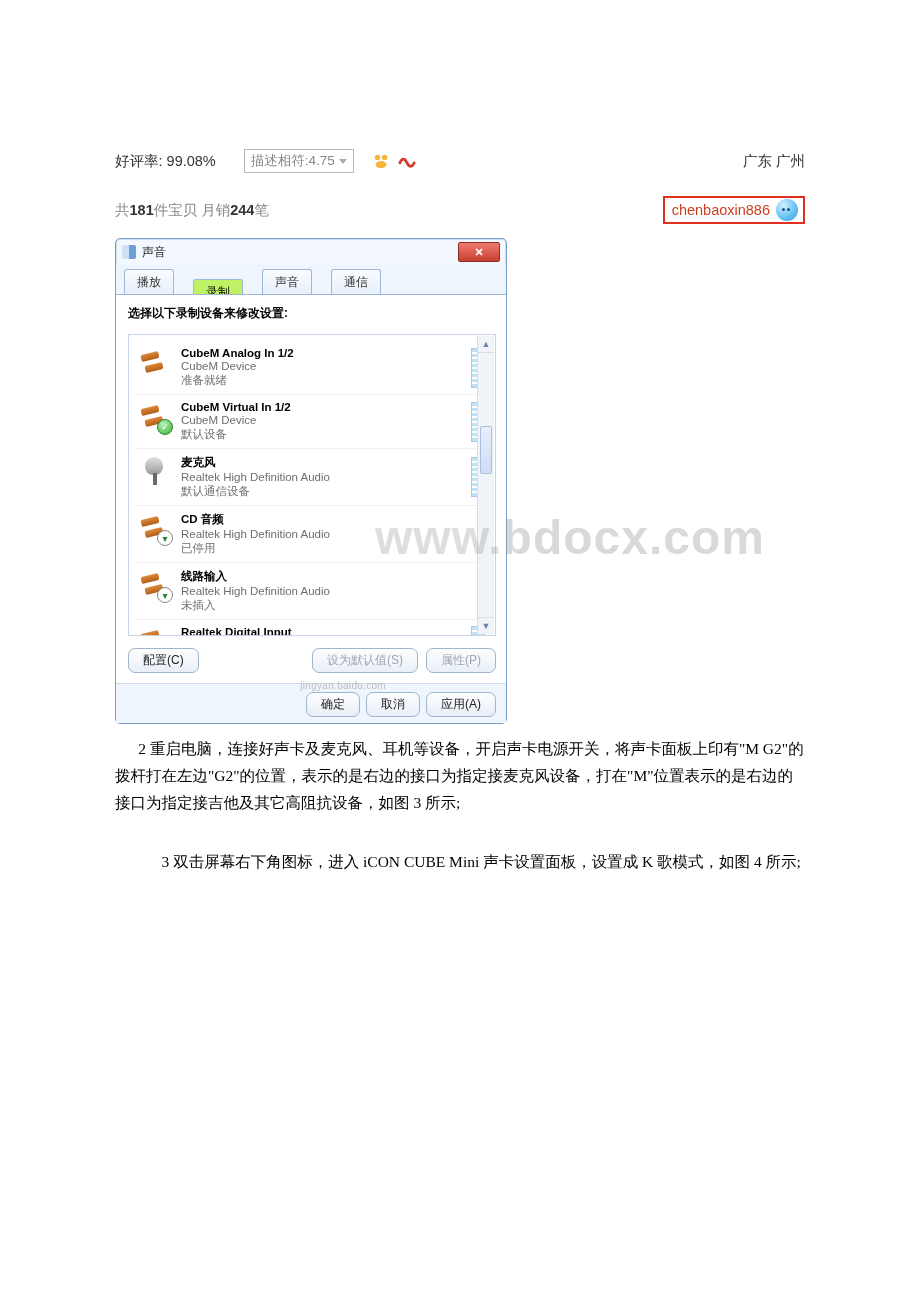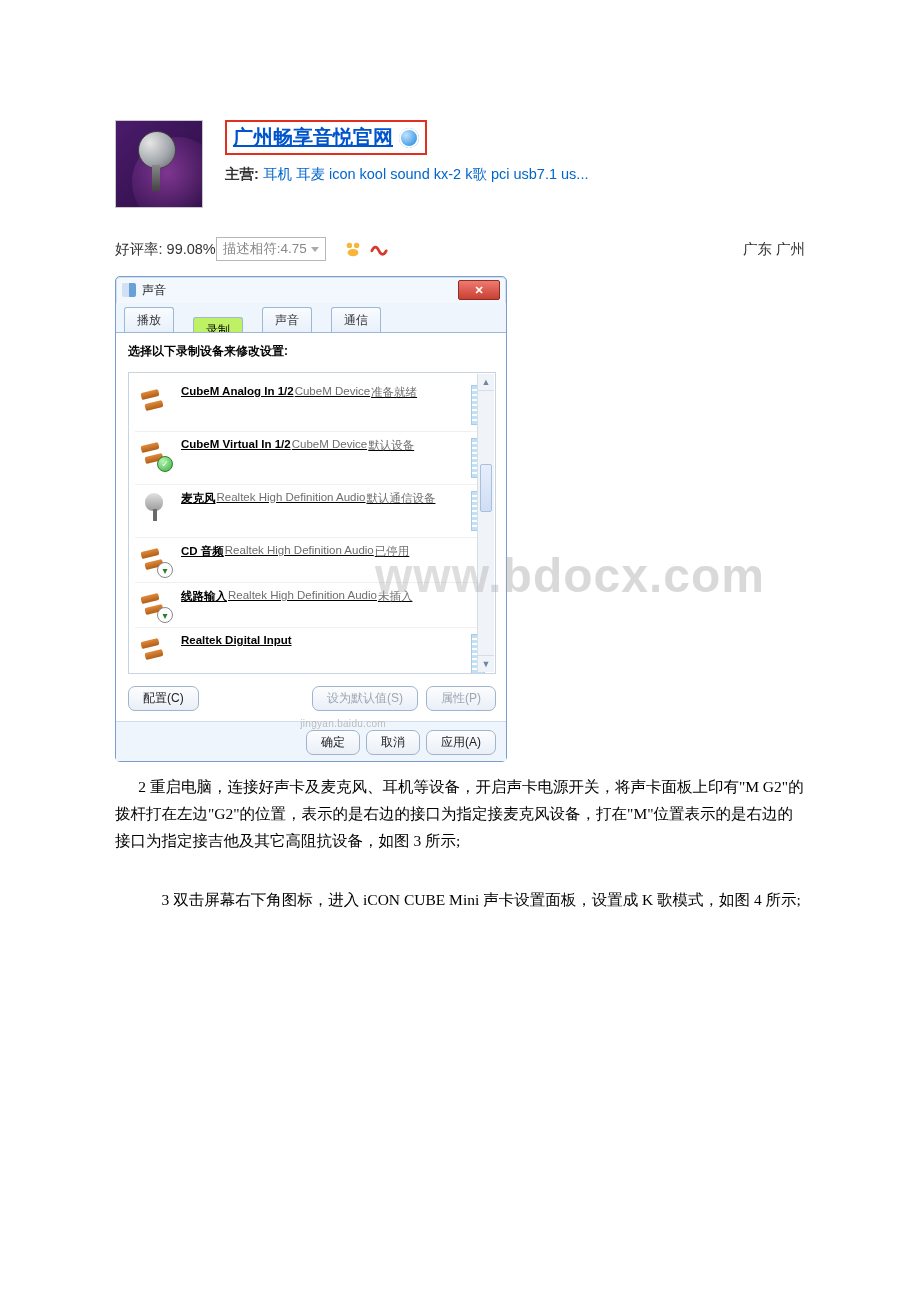--- a/index.html
+++ b/index.html
@@ -91,21 +91,21 @@
   }
 
   .shop-stats-row {
     margin-top: 28px;
     display: flex;
     align-items: center;
     font-size: 14.5px;
     color: #333;
     height: 26px;
   }
-  .shop-stats-row .rate { }
+  .shop-stats-row .rate { margin-right: 28px; }
   .dsr-pill {
     display: inline-flex;
     align-items: center;
     border: 1px solid #b7b7b7;
     background: #fff;
     padding: 2px 6px;
     font-size: 13.5px;
     color: #888;
     gap: 4px;
   }
@@ -283,21 +283,21 @@
     border-radius: 9px 9px 8px 8px;
     background: linear-gradient(#e1e1e1,#9a9a9a);
   }
   .mic-icon::after {
     content: "";
     position: absolute;
     left: 14px; top: 18px;
     width: 4px; height: 12px;
     background: #6a6a6a;
   }
-  .dev-text { display: flex; gap: 1px; text-decoration: underline; }
+  .dev-text { display: flex; flex-direction: column; gap: 1px; }
   .dev-name { color: #000; font-weight: 700; font-size: 11.5px; }
   .dev-sub  { color: #6e6e6e; font-size: 11.5px; }
   .dev-status { color: #6e6e6e; font-size: 11.5px; }
   .vu {
     margin-left: auto;
     width: 12px;
     height: 38px;
     background: repeating-linear-gradient(
       to bottom,
       #bfe2f6 0 3px,
@@ -376,41 +376,20 @@
     margin: 6px 0 14px 0;
     font-family: SimSun, serif;
   }
 </style>
 </head>
 <body>
 
 <div class="page">
 
   <div class="shop-block">
-    <div class="shop-top">
-      <div class="avatar">
-        <div class="glow"></div>
-        <div class="mic">
-            <div class="head"></div>
-            <div class="stem"></div>
-          </div>
-      </div>
-      <div>
-        <div class="shop-title-row">
-          <a class="shop-name">
-            <span>广州畅享音悦官网</span>
-            <span class="badge"></span>
-          </a>
-        </div>
-        <div class="shop-sub">
-          <span class="label">主营:</span>
-          <span class="tags">耳机 耳麦 icon kool sound kx-2 k歌 pci usb7.1 us...</span>
-        </div>
-      </div>
-    </div>
 
     <div class="shop-stats-row">
       <span class="rate">
         <span>好评率:</span>
         <span>99.08%</span>
       </span>
       <span class="dsr-pill">
         <span>描述相符:4.75</span>
         <span class="chev"></span>
       </span>
@@ -420,20 +399,32 @@
             <circle cx="14" cy="6" r="3" fill="#f7b53a"></circle>
             <ellipse cx="10" cy="14" rx="6" ry="4" fill="#f7b53a"></ellipse>
           </svg>
         <svg class="small-icon" viewBox="0 0 20 20">
             <path d="M2 12 Q6 4 10 12 T18 12" stroke="#d63a2b" stroke-width="3" fill="none" stroke-linecap="round"></path>
           </svg>
       </span>
       <span class="loc">广东 广州</span>
     </div>
 
+    <div class="shop-bottom-row">
+      <span>
+        <span>共</span><strong>181</strong><span>件宝贝 月销</span><strong>244</strong><span>笔</span>
+      </span>
+      <span class="ww-wrap">
+        <span>chenbaoxin886</span>
+        <span class="ww-bubble">
+          <span class="dot" style="left:6px"></span>
+          <span class="dot" style="left:11px"></span>
+        </span>
+      </span>
+    </div>
   </div>
 
   <div style="position:relative;">
     <div class="sound-dialog">
       <div class="sd-titlebar">
         <span class="spk"></span>
         <span class="title">声音</span>
         <span class="close">✕</span>
       </div>
       <div class="sd-tabs">

